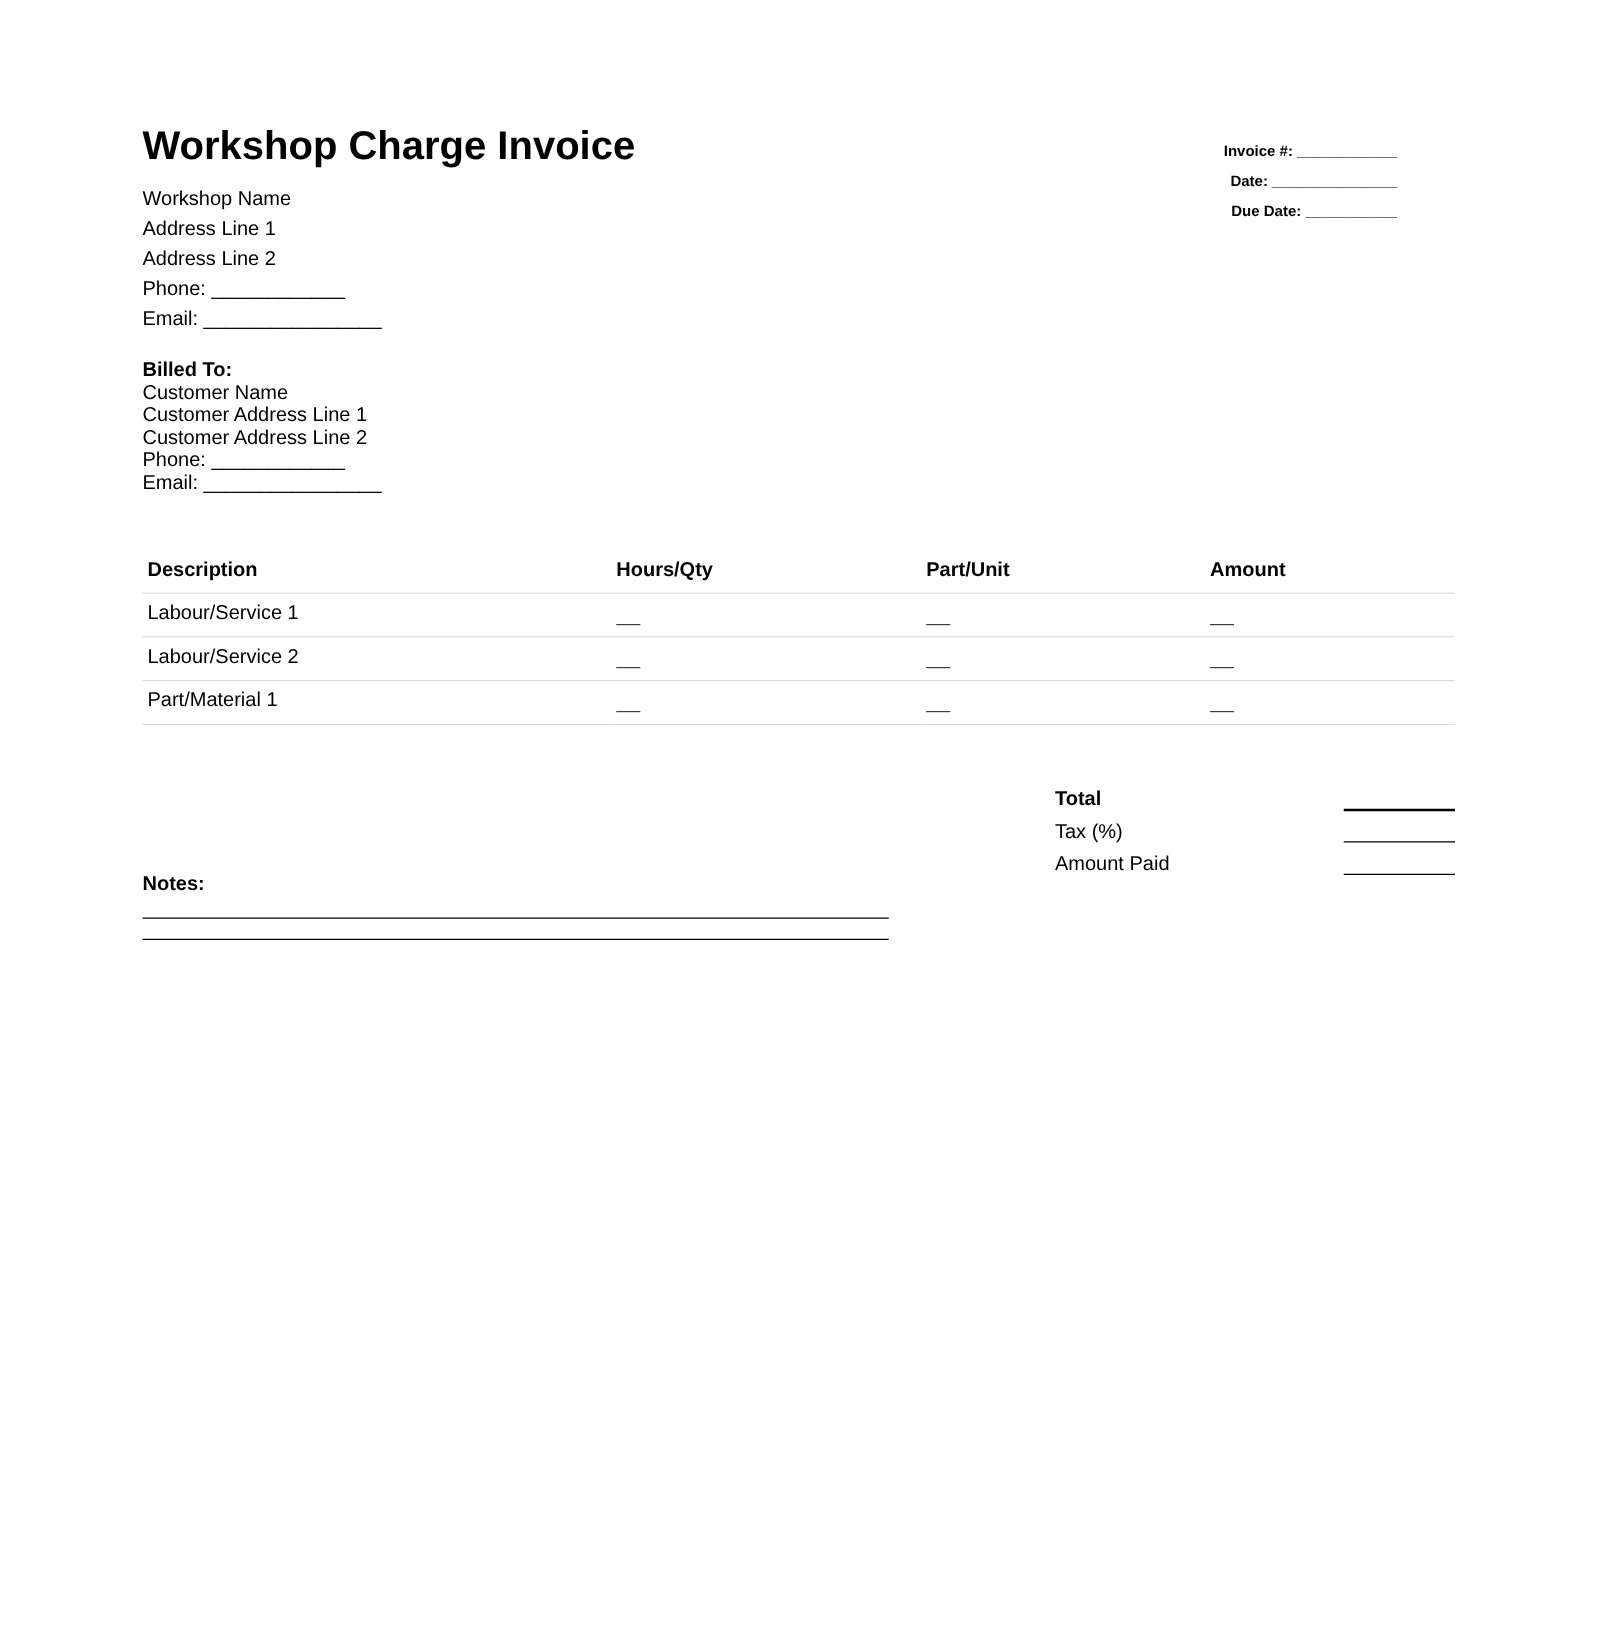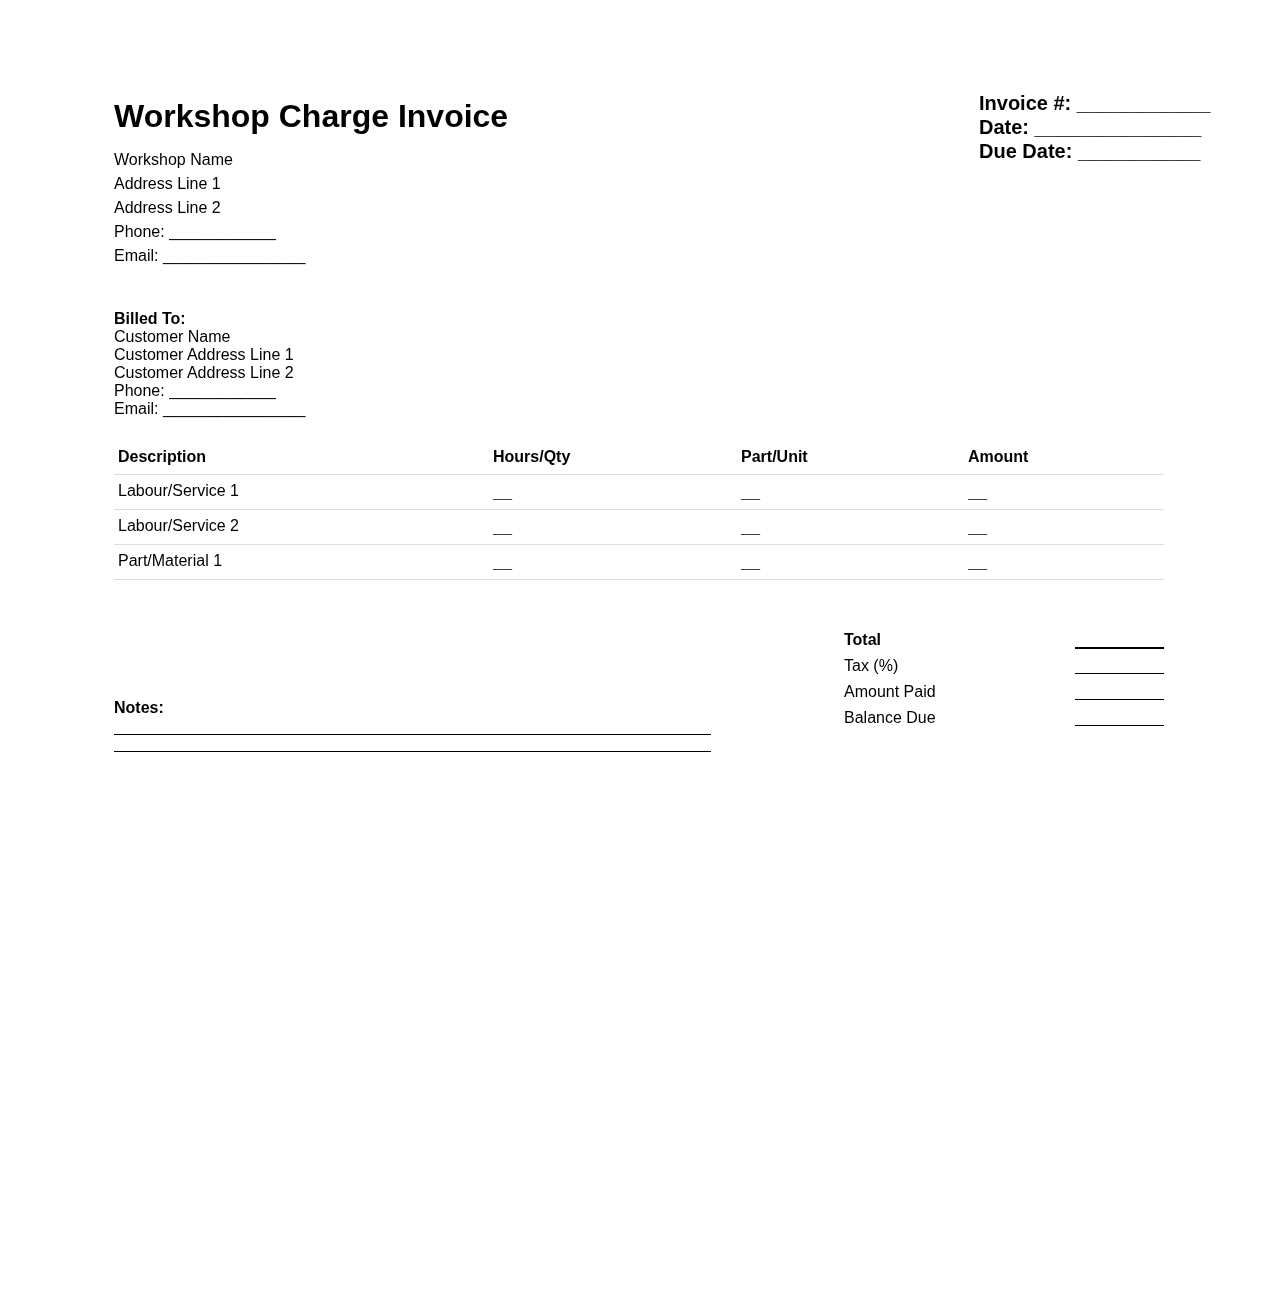--- a/index.html
+++ b/index.html
@@ -1,22 +1,22 @@
 <!DOCTYPE html>
 <html><head>
   <meta charset="utf-8">
   <style>
     html, body { margin: 0; padding: 0; background: #ffffff; }
     body { width: 1278px; height: 1300px; position: relative; font-family: "Liberation Sans", sans-serif; color: #000; }
     .title { position: absolute; left: 114px; top: 96px; font-size: 32px; font-weight: bold; margin: 0; line-height: 40px; white-space: nowrap; }
     .from { position: absolute; left: 114px; top: 148px; font-size: 16px; line-height: 24px; }
     .from div { height: 24px; white-space: nowrap; }
-    .meta { position: absolute; left: 979px; top: 91px; font-size: 20px; font-weight: bold; line-height: 24px; }
+    .meta { position: absolute; left: 979px; top: 109px; font-size: 12px; font-weight: bold; line-height: 24px; text-align: right; }
     .meta div { height: 24px; white-space: nowrap; }
-    .billed { position: absolute; left: 114px; top: 310px; font-size: 16px; line-height: 18px; }
+    .billed { position: absolute; left: 114px; top: 288px; font-size: 16px; line-height: 18px; }
     .billed div { height: 18px; white-space: nowrap; }
     .billed .bt-label { font-weight: bold; }
     table.items { position: absolute; left: 114px; top: 439px; width: 1050px; border-collapse: collapse; font-size: 16px; }
     table.items th { text-align: left; font-weight: bold; padding: 0 4px; height: 35px; border-bottom: 1px solid #dddddd; vertical-align: middle; }
     table.items td { padding: 0 4px; height: 34px; border-bottom: 1px solid #dddddd; vertical-align: top; }
     table.items td .desc { display: block; padding-top: 7px; }
     table.items td .blank { display: block; padding-top: 10px; font-family: Liberation Mono, monospace; }
     .col-desc { width: 367px; }
     .col-qty { width: 240px; }
     .col-rate { width: 219px; }
@@ -126,17 +126,13 @@
     <span class="line"></span>
   </div>
   <div class="row">
     <span class="lbl">Tax (%)</span>
     <span class="line"></span>
   </div>
   <div class="row">
     <span class="lbl">Amount Paid</span>
     <span class="line"></span>
   </div>
-  <div class="row">
-    <span class="lbl">Balance Due</span>
-    <span class="line"></span>
-  </div>
 </div>
 
 </body></html>

